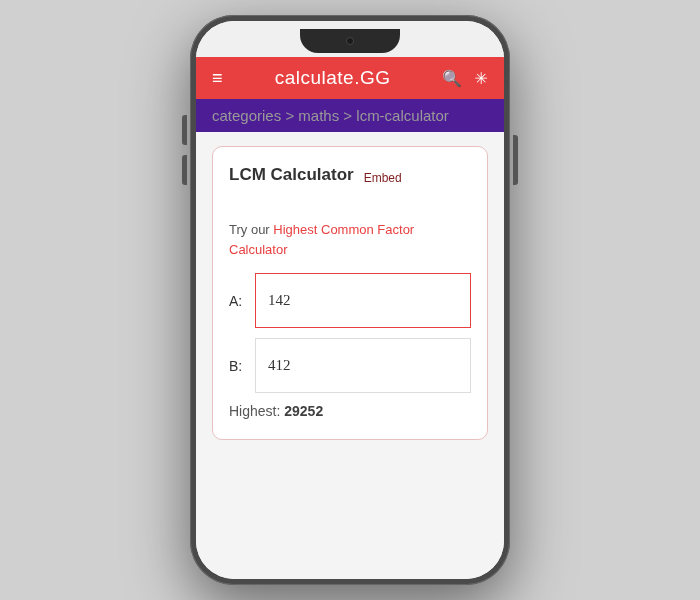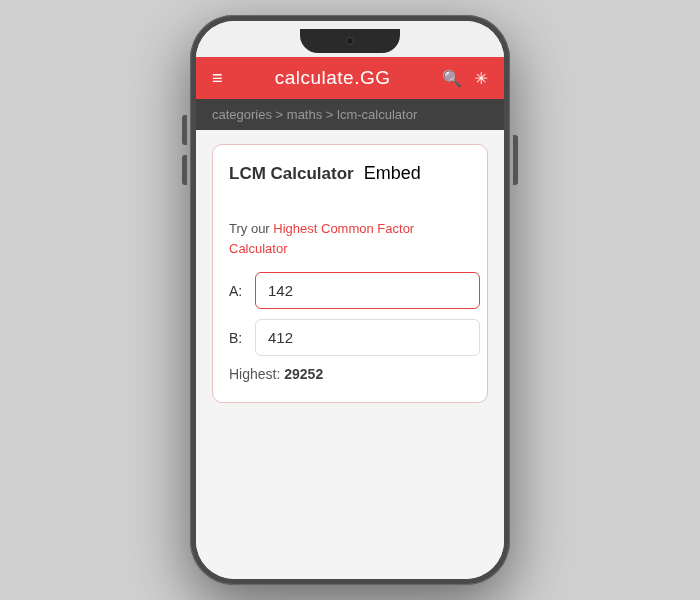--- a/index.html
+++ b/index.html
@@ -97,23 +97,23 @@
     }
 
     .header-icon {
       color: white;
       font-size: 16px;
       cursor: pointer;
     }
 
     
     .breadcrumb {
-      background: #404040;
+      background: #4c1d95;
       padding: 8px 16px;
-      font-size: 13px;
+      font-size: 15px;
       color: #e84040;
     }
 
     .breadcrumb span {
       color: #999;
     }
 
     
     .content {
       background: #f4f4f4;
@@ -136,22 +136,22 @@
       margin-bottom: 14px;
     }
 
     .card-title {
       font-size: 17px;
       font-weight: 600;
       color: #333;
     }
 
     .embed-badge {
-      font-size: 18px;
-      color: #000000;
+      font-size: 12px;
+      color: #7f1d1d;
       font-weight: 400;
     }
 
     .hcf-text {
       font-size: 13px;
       color: #555;
       margin-bottom: 14px;
       line-height: 1.5;
       margin-top: 35px;
     }
@@ -171,25 +171,26 @@
     .input-label {
       font-size: 14px;
       color: #333;
       font-weight: 500;
       min-width: 18px;
     }
 
     .calc-input {
       flex: 1;
       border: 1.5px solid #e84040;
-      border-radius: 6px;
-      padding: 9px 12px;
+      border-radius: 0;
+      padding: 18px 12px;
       font-size: 15px;
       color: #333;
       outline: none;
+      font-family: Liberation Serif, serif;
     }
 
     .calc-input.normal-border {
       border-color: #ddd;
     }
 
     .calculate-btn {
       width: 100%;
       background: #e84040;
       color: white;

